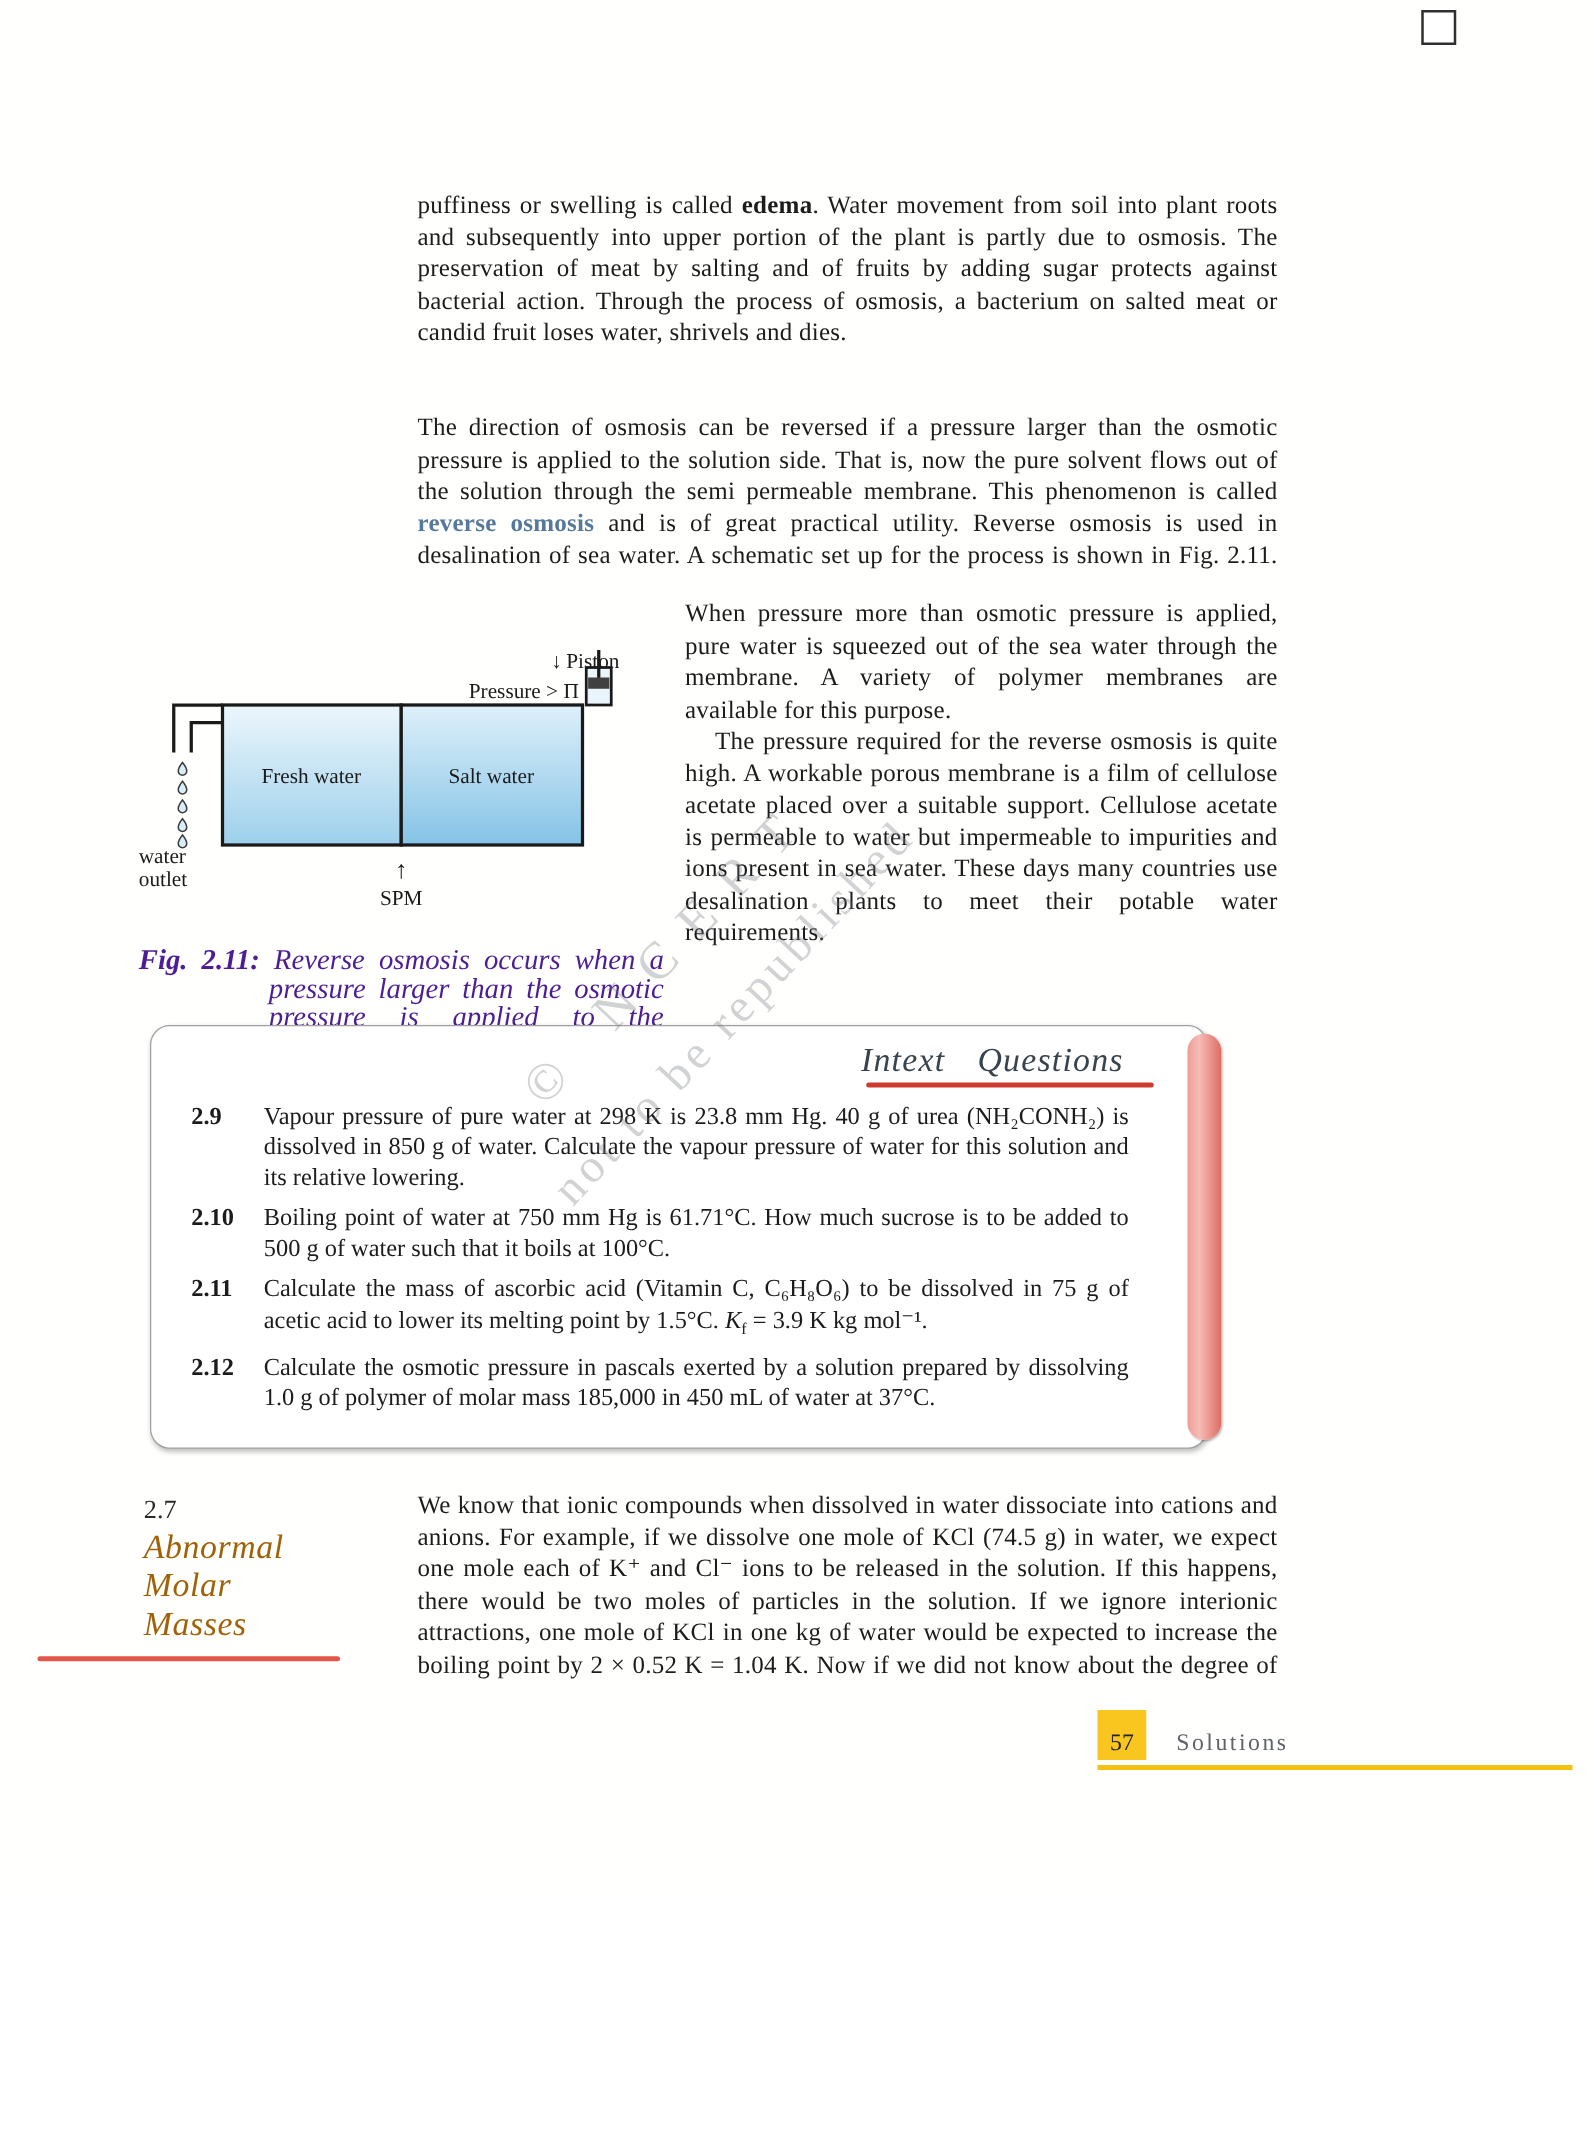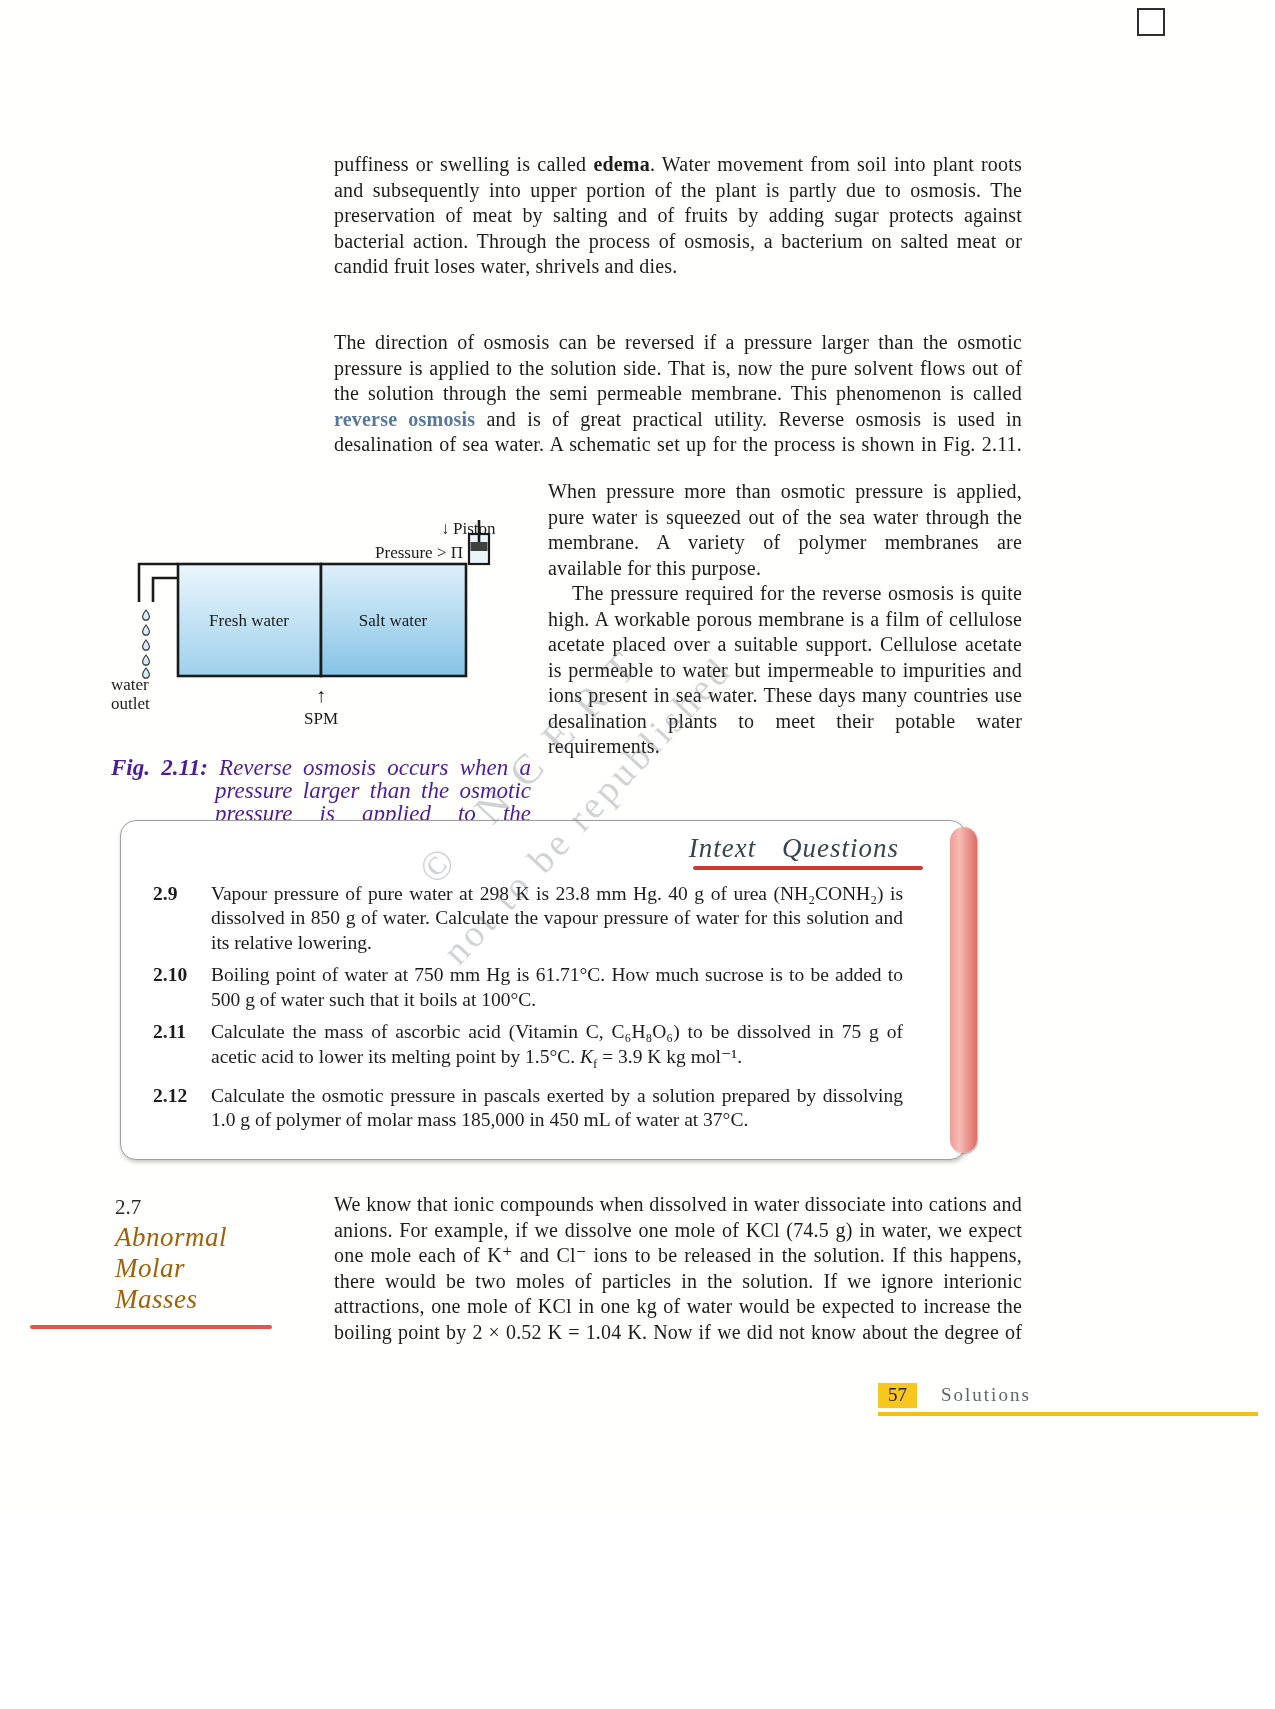--- a/index.html
+++ b/index.html
@@ -109,21 +109,21 @@
   .sec27-rule {
     margin-top:10px; margin-left:-85px;
     width:242px; height:4px;
     background:#e4564c; border-radius:2px;
   }
   .block-para4 { position:absolute; top:1192px; left:334px; width:688px; }
 
   
   .footer { position:absolute; top:1384px; left:878px; white-space:nowrap; }
   .page-num {
-    background:#f8c61e; padding:1px 10px 3px; font-size:19px; color:#222;
+    background:#f8c61e; padding:16px 10px 3px; font-size:19px; color:#222;
   }
   .chapter-name { margin-left:24px; font-size:19px; color:#606468; letter-spacing:2px; }
   .footer-rule {
     position:absolute; top:1412px; left:878px; width:380px; height:4px;
     background:#f4c112;
   }
   .year { position:absolute; top:1537px; left:0; width:1275px; text-align:center; font-size:17px; letter-spacing:1px; color:#222; }
 
   
   .watermark {

